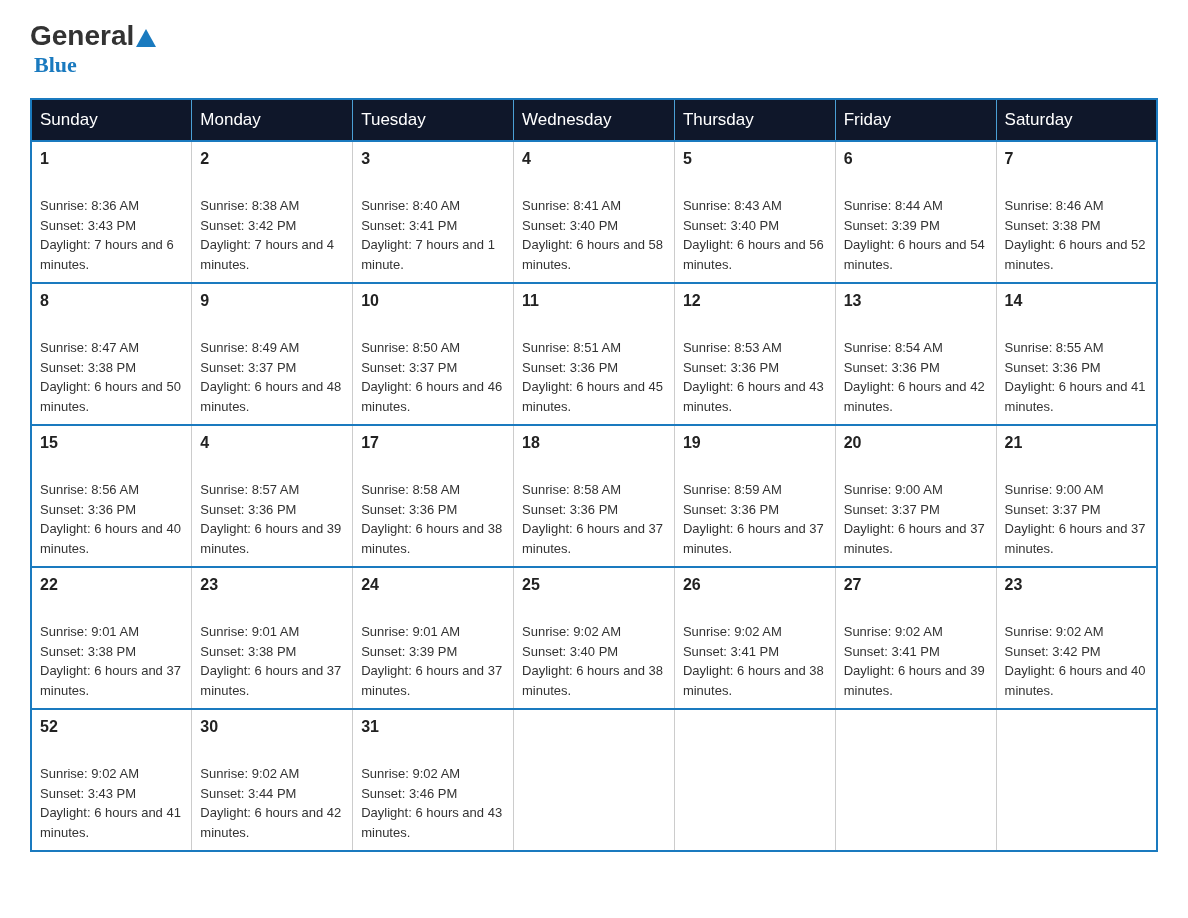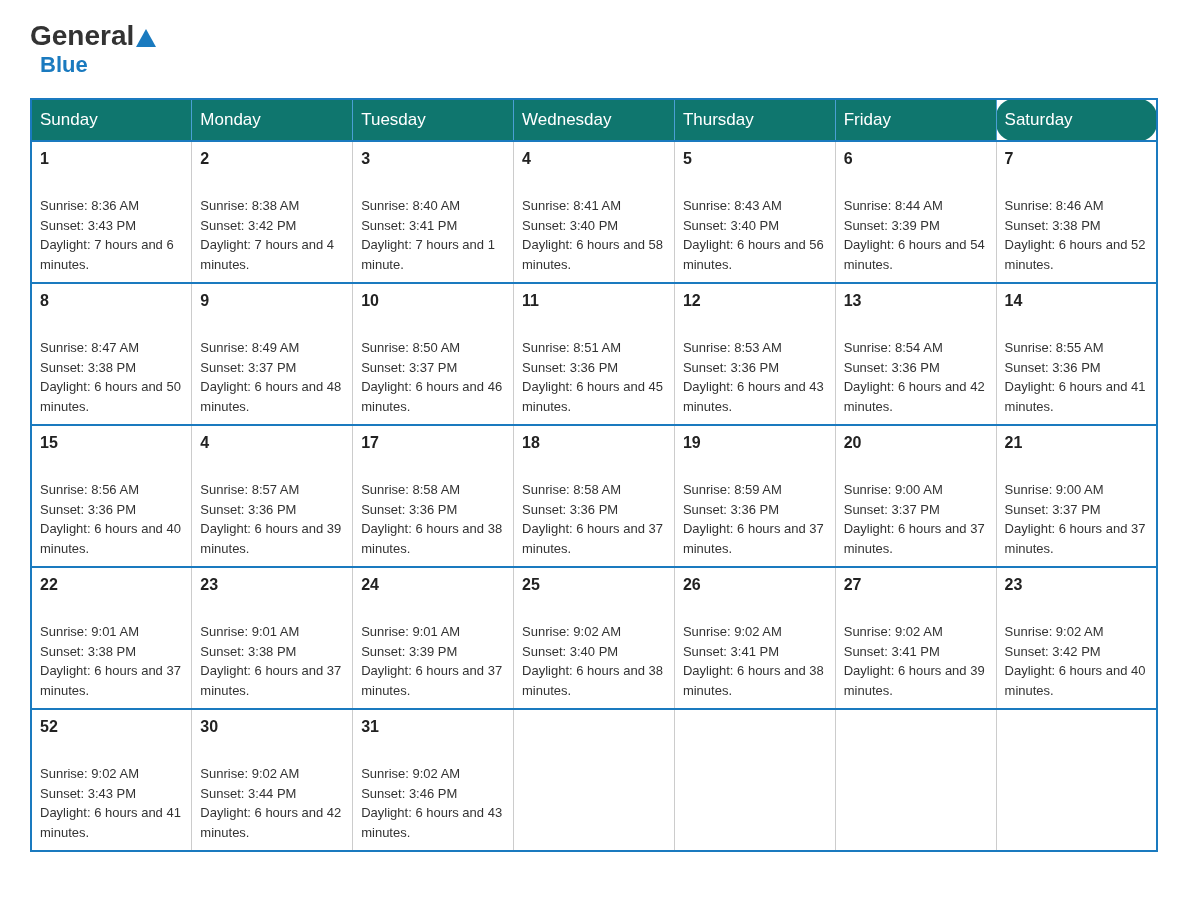--- a/index.html
+++ b/index.html
@@ -51,33 +51,32 @@
       font-size: 22px;
       color: #444;
       margin-top: 4px;
     }
     .calendar {
       width: 100%;
       border-collapse: collapse;
       border: 2px solid #1a7abf;
     }
     .calendar thead tr {
-      background-color: #0f766e;
+      background-color: #0f172a;
       color: #fff;
     }
     .calendar thead th {
       padding: 10px 8px;
       font-size: 17px;
       font-weight: normal;
       text-align: left;
       border-right: 1px solid #4a9fd4;
     }
     .calendar thead th:last-child {
       border-right: none;
-      border-radius: 18px;
     }
     .calendar tbody tr {
       border-top: 2px solid #1a7abf;
     }
     .calendar tbody td {
       vertical-align: top;
       padding: 8px 8px;
       border-right: 1px solid #ccc;
       font-size: 13px;
       color: #333;
@@ -107,21 +106,22 @@
       display: flex;
       flex-direction: column;
     }
     .logo-line1 {
       display: flex;
       align-items: center;
     }
     .logo-line2 {
       display: flex;
       align-items: center;
-      margin-left: 8px;
+      margin-left: 2px;
+      font-family: Liberation Serif, serif;
     }
   </style>
 </head>
 <body>
 
 <div class="header">
   <div class="logo-wrapper">
     <div class="logo-line1">
       <span class="logo-general">General</span>
       <span class="logo-triangle"></span>

